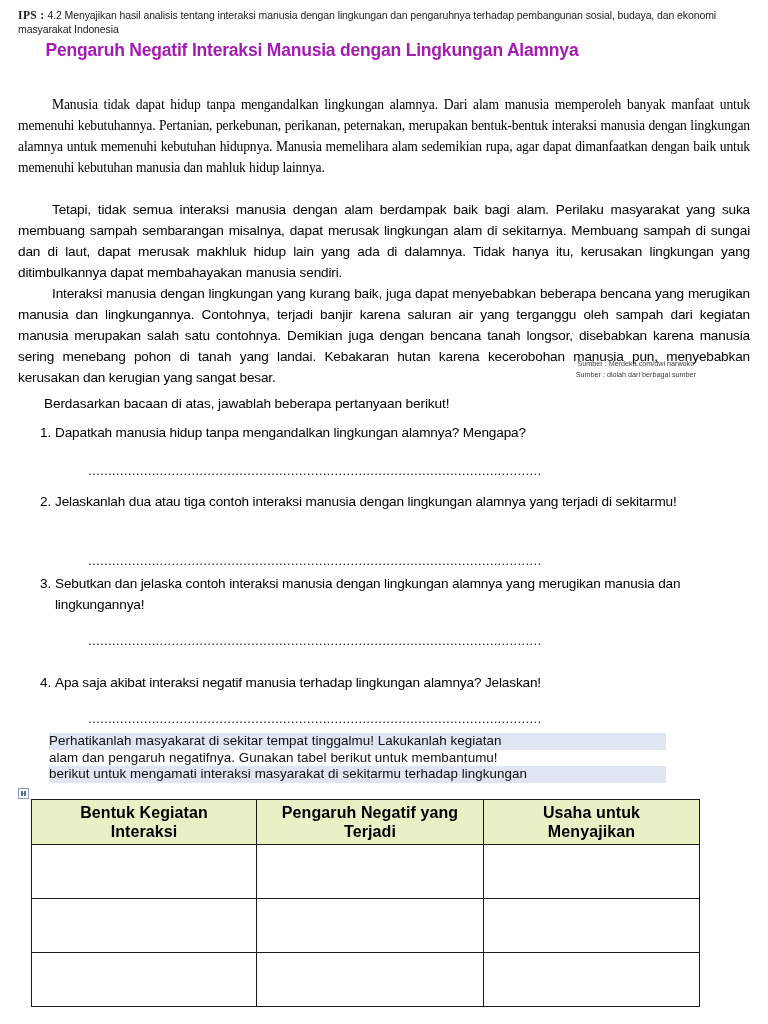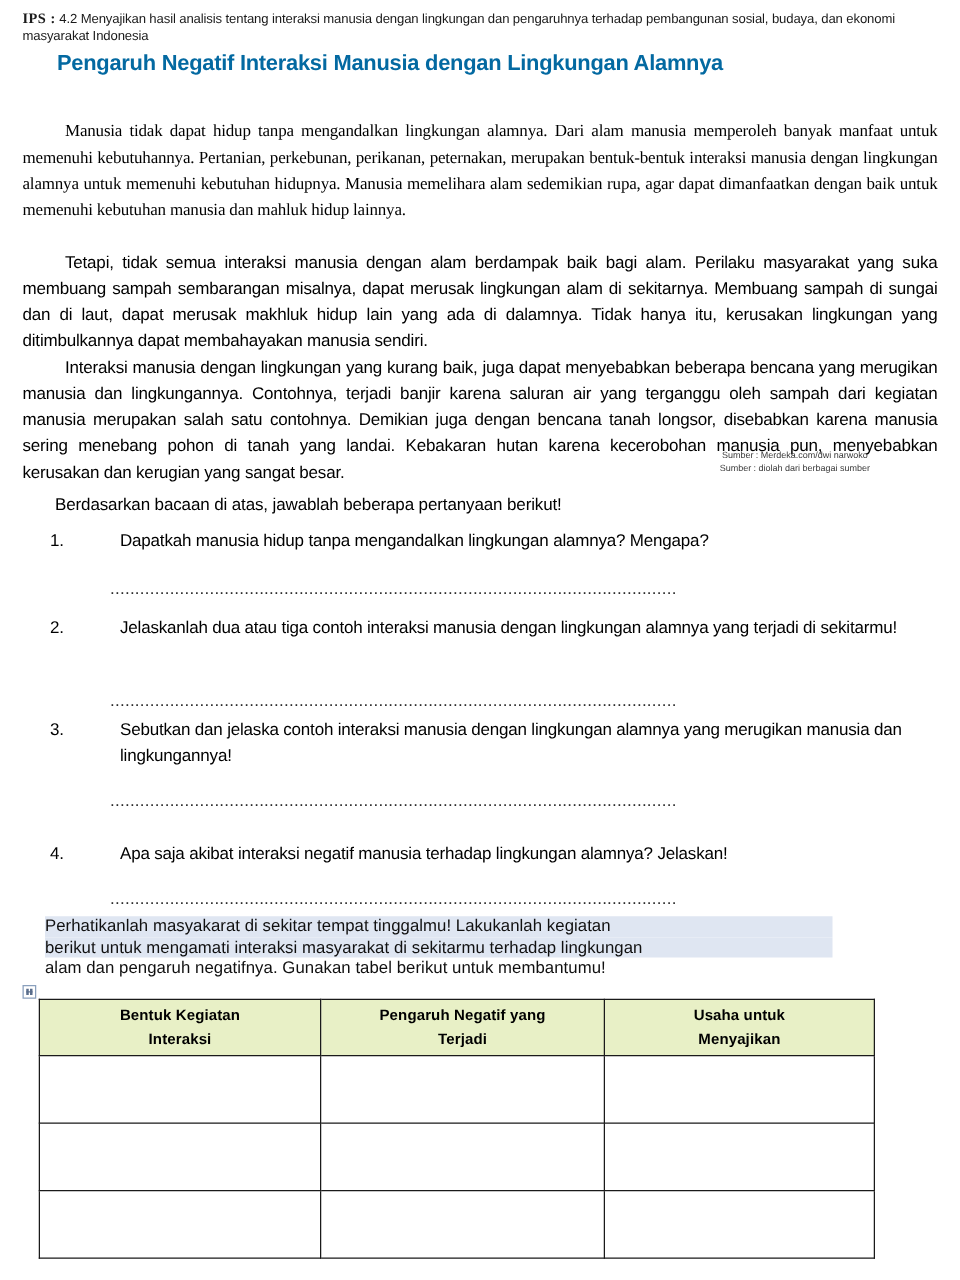--- a/index.html
+++ b/index.html
@@ -44,21 +44,21 @@
 
   
   .doc-title {
     position: absolute;
     left: 0;
     top: 40px;
     width: 624px;
     text-align: center;
     font-size: 17.5px;
     font-weight: bold;
-    color: #0369a1;
+    color: #a21caf;
     letter-spacing: -0.2px;
   }
 
   
   .body-par {
     position: absolute;
     left: 18px;
     width: 732px;
     text-align: justify;
     font-size: 13.6px;
@@ -102,21 +102,21 @@
     letter-spacing: -0.15px;
   }
   .qitem .num {
     position: absolute;
     left: 0;
     top: 0;
     width: 28px;
   }
   .qitem .qtext {
     display: block;
-    margin-left: 56px;
+    margin-left: 15px;
   }
   #q1 { top: 422px; }
   #q2 { top: 491px; }
   #q3 { top: 573px; }
   #q4 { top: 672px; }
 
   .dots {
     position: absolute;
     left: 88px;
     width: 518px;
@@ -138,21 +138,21 @@
     position: absolute;
     left: 36px;
     top: 733px;
     width: 630px;
     text-align: justify;
     font-size: 13.4px;
     line-height: 16.5px;
     letter-spacing: 0.05px;
     color: #101010;
   }
-  .instruction .ln { display: block; }
+  .instruction .ln { display: block; margin-left: 13px; }
   .instruction .sel { background: #dfe6f2; }
 
   
   .table-handle {
     position: absolute;
     left: 18px;
     top: 788px;
     width: 11px;
     height: 11px;
     border: 1px solid #8aa0bd;
@@ -182,21 +182,21 @@
     border-collapse: collapse;
     table-layout: fixed;
   }
   .wtable th, .wtable td {
     border: 1px solid #1a1a1a;
     padding: 0;
     vertical-align: middle;
   }
   .wtable th {
     background: #e8f0c6;
-    font-size: 12px;
+    font-size: 16px;
     font-weight: bold;
     line-height: 19px;
     text-align: center;
     height: 44px;
     letter-spacing: 0.1px;
   }
   .wtable td {
     height: 53px;
     background: #ffffff;
   }
@@ -247,22 +247,22 @@
   <div class="dots" id="d3">..................................................................................................................</div>
 
   <div class="qitem" id="q4">
     <span class="num">4.</span>
     <span class="qtext">Apa saja akibat interaksi negatif manusia terhadap lingkungan alamnya? Jelaskan!</span>
   </div>
   <div class="dots" id="d4">..................................................................................................................</div>
 
   <div class="instruction">
     <span class="ln sel">Perhatikanlah masyakarat di sekitar tempat tinggalmu! Lakukanlah kegiatan</span>
+    <span class="ln">alam dan pengaruh negatifnya. Gunakan tabel berikut untuk membantumu!</span>
     <span class="ln sel">berikut untuk mengamati interaksi masyarakat di sekitarmu terhadap lingkungan</span>
-    <span class="ln">alam dan pengaruh negatifnya. Gunakan tabel berikut untuk membantumu!</span>
   </div>
 
   <div class="table-handle"></div>
 
   <table class="wtable">
     <colgroup>
       <col class="c1">
         <col class="c2">
         <col class="c3">
     </colgroup>

